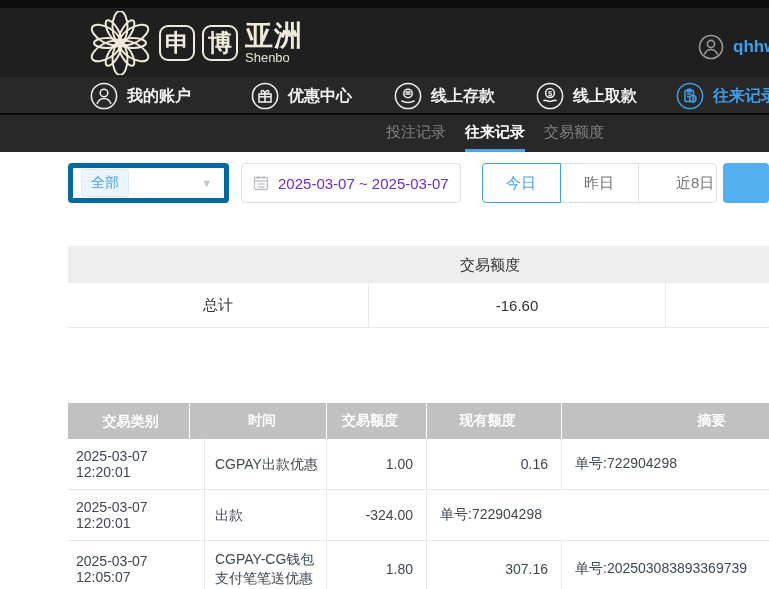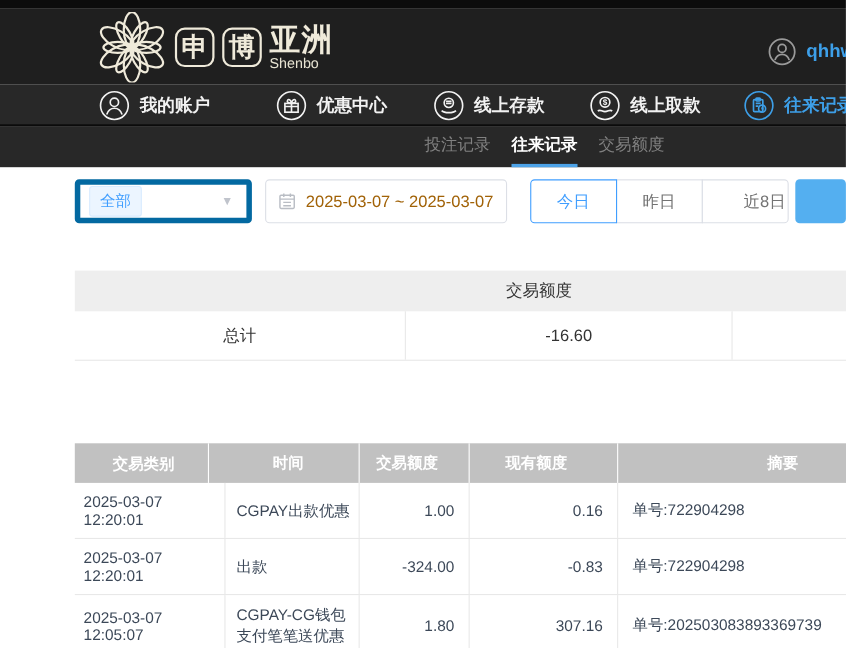--- a/index.html
+++ b/index.html
@@ -33,21 +33,21 @@
   .tab.active { color:#ffffff; font-weight:bold; border-bottom:3px solid #4da3e8; }
 
   
   .filter-row { margin:11px 0 0 68px; display:flex; height:40px; }
   .select-box { width:200px; height:40px; border:5px solid #0369a1; border-radius:4px;
     display:flex; align-items:center; padding:0 10px 0 8px; position:relative; background:#fff; cursor:pointer; }
   .tag { background:#ecf5ff; border:1px solid #d9ecff; color:#409eff; font-size:14px;
     padding:4px 9px; border-radius:3px; }
   .caret { position:absolute; right:12px; color:#c0c4cc; font-size:11px; }
   .date-box { width:228px; height:40px; margin-left:12px; border:1px solid #dcdfe6; border-radius:4px;
-    display:flex; align-items:center; gap:9px; padding:3px 11px; color:#a16207; font-size:15px; background:#fff; cursor:pointer; white-space:nowrap;text-align:center; }
+    display:flex; align-items:center; gap:9px; padding:3px 11px; color:#6d28d9; font-size:15px; background:#fff; cursor:pointer; white-space:nowrap;text-align:center; }
   .btn-group { display:flex; margin-left:21px; }
   .qbtn { width:79px; height:40px; background:#fff; border:1px solid #dcdfe6; font-size:15px;
     color:#737373; cursor:pointer; margin-left:-1px;
     font-family:"Liberation Sans","DejaVu Sans",sans-serif; }
   .qbtn:first-child { border-radius:4px 0 0 4px; margin-left:0; }
   .qbtn:last-child { border-radius:0 4px 4px 0;padding-left:36px; }
   .qbtn.active { border:1px solid #409eff; color:#409eff; position:relative; z-index:2; }
   .search-btn { width:60px; height:40px; margin-left:6px; background:#54aff0; border:none;
     border-radius:4px; cursor:pointer; }
 
@@ -244,21 +244,20 @@
     <div class="cell c-type">CGPAY出款优惠</div>
     <div class="cell c-amount">1.00</div>
     <div class="cell c-balance">0.16</div>
     <div class="cell c-summary">单号:722904298</div>
   </div>
 
   <div class="dt-row">
     <div class="cell c-time">2025-03-07 12:20:01</div>
     <div class="cell c-type">出款</div>
     <div class="cell c-amount">-324.00</div>
-    <div class="cell c-balance">-0.83</div>
     <div class="cell c-summary">单号:722904298</div>
   </div>
 
   <div class="dt-row">
     <div class="cell c-time">2025-03-07 12:05:07</div>
     <div class="cell c-type">CGPAY-CG钱包支付笔笔送优惠</div>
     <div class="cell c-amount">1.80</div>
     <div class="cell c-balance">307.16</div>
     <div class="cell c-summary">单号:202503083893369739</div>
   </div>

